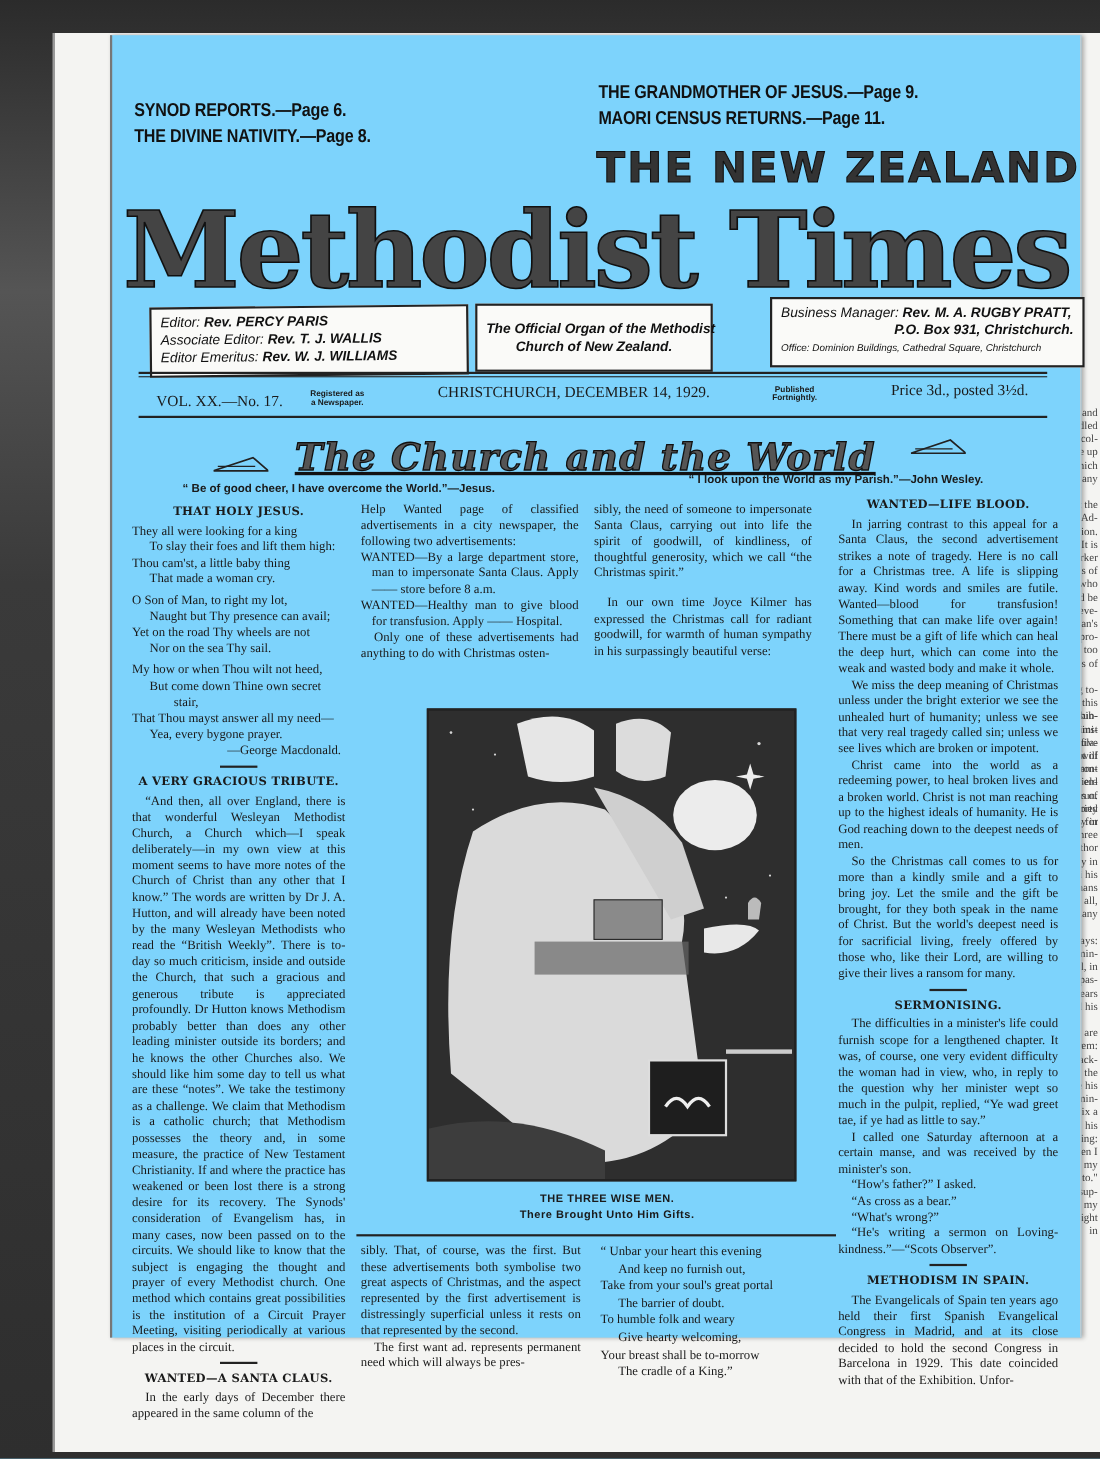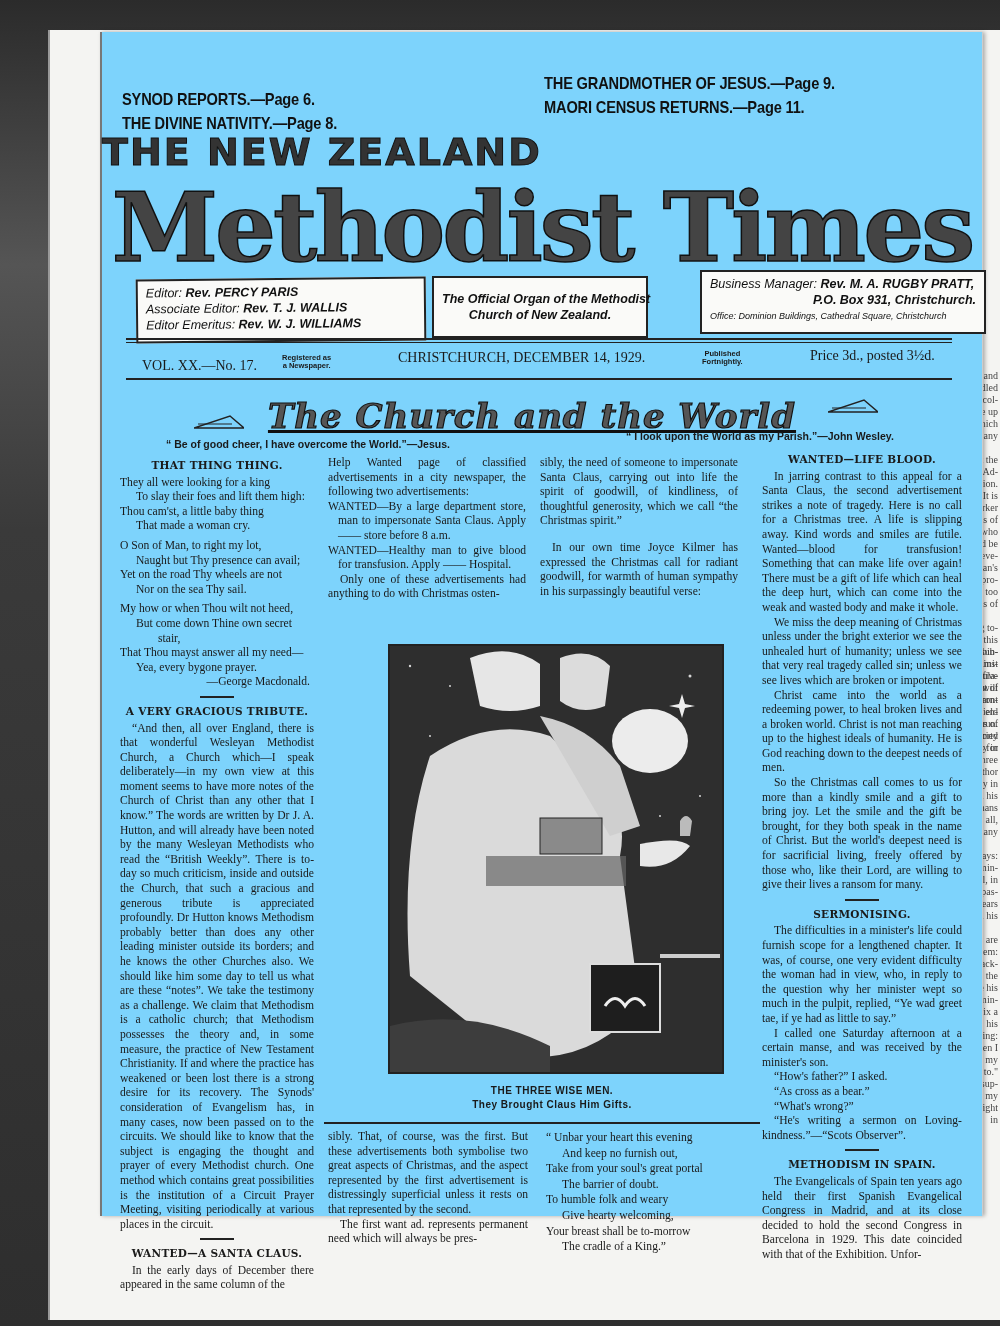--- a/index.html
+++ b/index.html
@@ -20,21 +20,21 @@
   .page {
     position:absolute; left:64px; top:32px; width:880px; height:1184px;
     background:#7dd3fc; border-left:2px solid #777; border-right:1px solid #ccc;
     box-shadow: 2px 0 4px rgba(0,0,0,0.3);
     margin-left: 36px;
   }
   .abs { position:absolute; }
 
   .teaser { font-family:"Liberation Sans Narrow","Liberation Sans",sans-serif; font-weight:bold; font-size:17px; letter-spacing:-0.2px; transform:scaleX(0.86); transform-origin:left; white-space:nowrap; color:#111; }
 
-  .masthead-top { font-family:"DejaVu Sans",sans-serif; font-weight:bold; font-size:38px; color:#333; letter-spacing:2px; text-align:left; width:880px; left:0; top:98px; -webkit-text-stroke:1px #111; }
+  .masthead-top { font-family:"DejaVu Sans",sans-serif; font-weight:bold; font-size:38px; color:#333; letter-spacing:2px; text-align:right; width:880px; left:0; top:98px; -webkit-text-stroke:1px #111; }
   .masthead-main { font-family:"DejaVu Serif",serif; font-weight:bold; font-size:96px; color:#444; text-align:center; width:880px; left:0; top:148px; letter-spacing:-3px; -webkit-text-stroke:1.5px #111; line-height:1; }
 
   .infobox { border:2px solid #222; background:#fafaf8; font-family:"Liberation Sans",sans-serif; font-style:italic; font-size:12.5px; line-height:16px; color:#111; }
   .infobox .row { white-space:nowrap; }
   .b { font-weight:bold; }
 
   .rule { position:absolute; background:#222; }
 
   .dateline { font-size:14px; white-space:nowrap; }
   .small-note { font-family:"Liberation Sans",sans-serif; font-weight:bold; font-size:7.5px; line-height:8px; text-align:center; }
@@ -188,21 +188,21 @@
     </svg>
   <div class="abs section-title" style="left:150px; top:364px; width:560px;">The Church and the World</div>
   <svg class="abs" style="left:726px; top:366px;" width="50" height="16" viewBox="0 0 50 16">
       <polygon points="0,14 36,2 50,14" fill="none" stroke="#222" stroke-width="1.5"></polygon>
       <line x1="4" y1="10" x2="38" y2="10" stroke="#222" stroke-width="1.2"></line>
     </svg>
   <div class="abs quote" style="left:64px; top:406px;">“ Be of good cheer, I have overcome the World.”—Jesus.</div>
   <div class="abs quote" style="left:524px; top:398px;">“ I look upon the World as my Parish.”—John Wesley.</div>
 
   <div class="col" style="left:18px; top:424px; width:194px;">
-    <div class="head">THAT THING THING.</div>
+    <div class="head">THAT HOLY JESUS.</div>
     <div class="stanza">
       <div class="poem-line">They all were looking for a king</div>
       <div class="poem-line ind">To slay their foes and lift them high:</div>
       <div class="poem-line">Thou cam'st, a little baby thing</div>
       <div class="poem-line ind">That made a woman cry.</div>
     </div>
     <div class="stanza">
       <div class="poem-line">O Son of Man, to right my lot,</div>
       <div class="poem-line ind">Naught but Thy presence can avail;</div>
       <div class="poem-line">Yet on the road Thy wheels are not</div>
@@ -259,21 +259,21 @@
       <rect x="96" y="210" width="140" height="30" fill="#666" opacity="0.7"></rect>
       <path d="M250 198 Q290 190 300 200 Q280 225 250 220 Z" fill="#e8e8e8"></path>
       <path d="M290 175 Q296 165 302 175 L300 190 L290 190 Z" fill="#bbb"></path>
       <rect x="200" y="318" width="70" height="68" fill="#1e1e1e" stroke="#ddd" stroke-width="2"></rect>
       <path d="M215 360 Q225 345 235 360 Q245 345 255 360" stroke="#eee" stroke-width="3" fill="none"></path>
       <rect x="270" y="308" width="60" height="4" fill="#ccc"></rect>
       <path d="M0 380 Q80 360 160 400 L160 426 L0 426 Z" fill="#3d3d3d"></path>
     </svg>
   </div>
   <div class="caption" style="top:1052px;">THE THREE WISE MEN.</div>
-  <div class="caption" style="top:1066px;">They Brought Claus Him Gifts.</div>
+  <div class="caption" style="top:1066px;">There Brought Unto Him Gifts.</div>
   <div class="rule" style="left:222px; top:1090px; width:436px; height:2px;"></div>
 
   <div class="col" style="left:226px; top:1098px; width:200px;">
     <p style="text-indent:0;">sibly. That, of course, was the first. But these advertisements both symbolise two great aspects of Christmas, and the aspect represented by the first advertisement is distressingly superficial unless it rests on that represented by the second.</p>
     <p>The first want ad. represents permanent need which will always be pres-</p>
   </div>
 
   <div class="col" style="left:444px; top:1098px; width:200px; line-height:15.6px;">
     <div class="poem-line">“ Unbar your heart this evening</div>
     <div class="poem-line ind">And keep no furnish out,</div>

